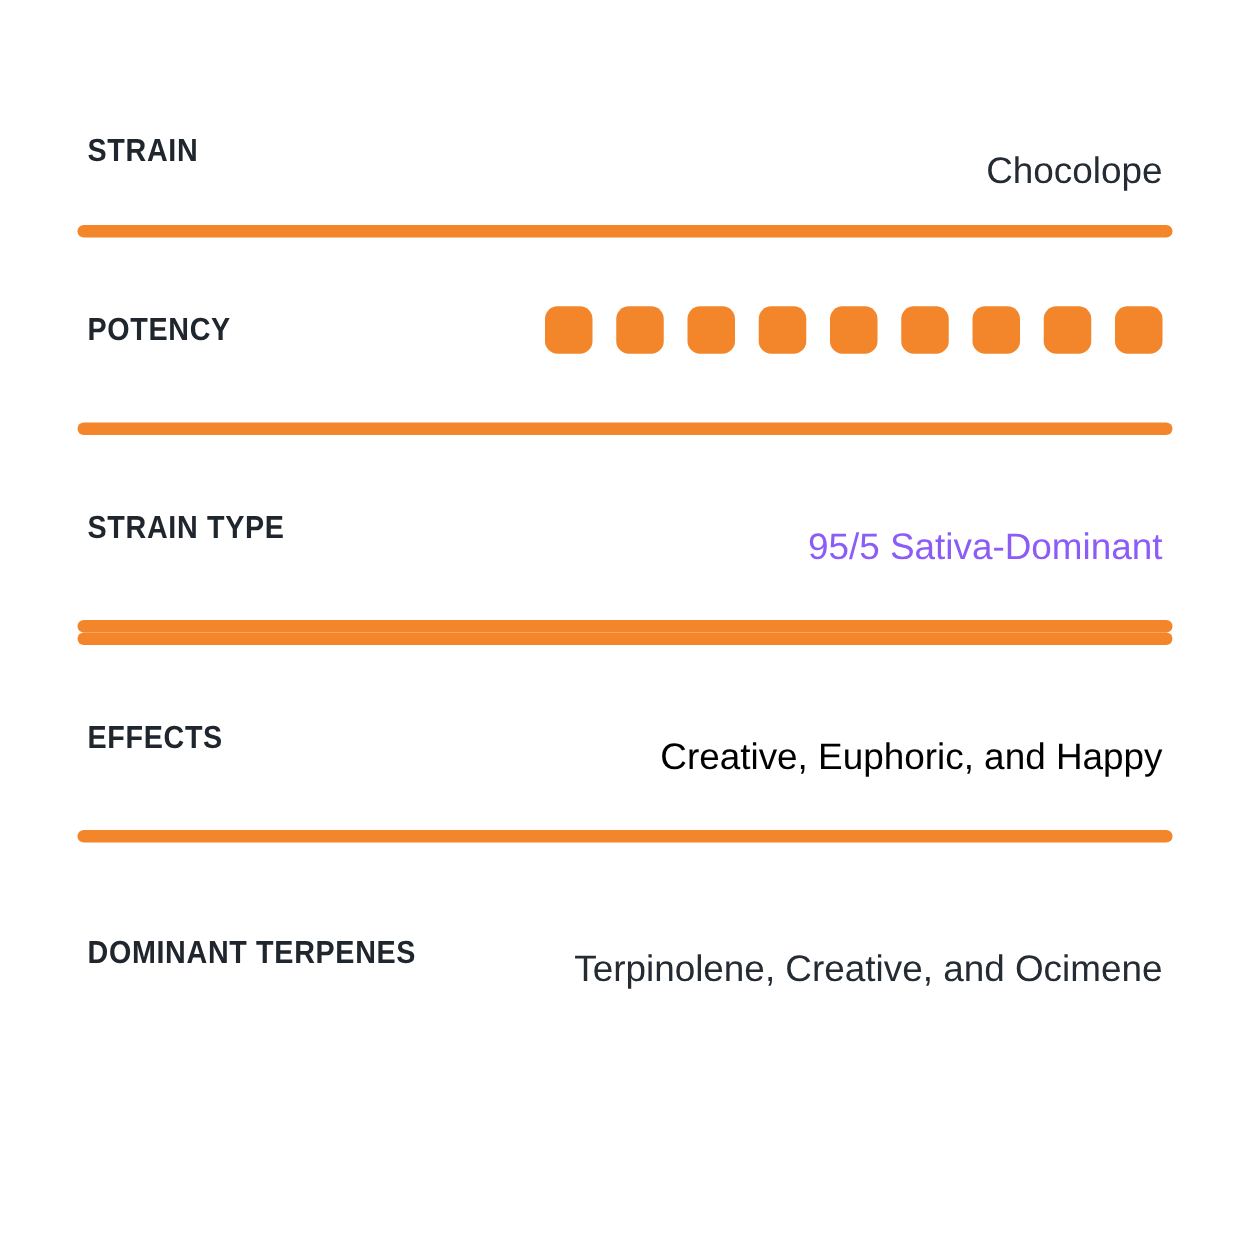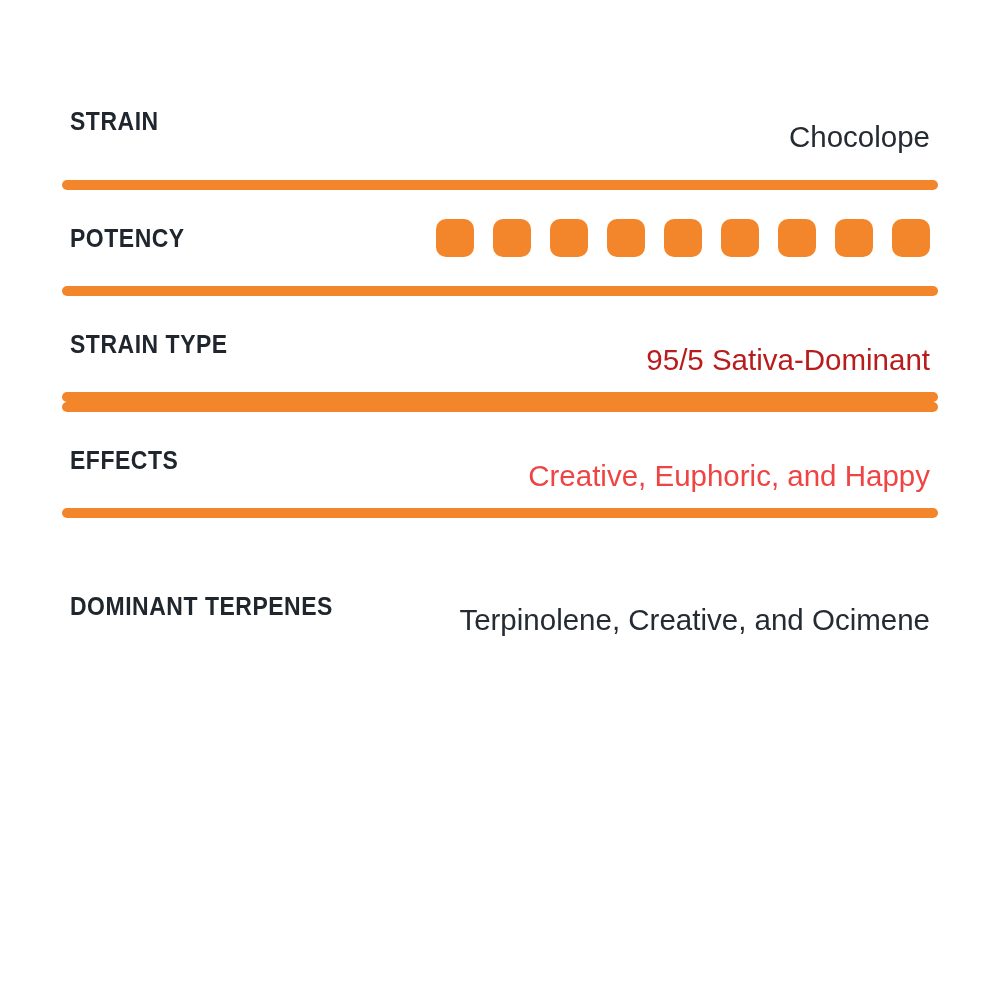--- a/index.html
+++ b/index.html
@@ -83,21 +83,21 @@
   .potency-pip {
     width:38px;
     height:38px;
     border-radius:10px;
     background:#F3862B;
     flex:0 0 auto;
   }
 
   
   .r-h-first  { height:118px; }
-  .r-h        { height:96px; }
+  .r-h        { height:148px; }
   .r-h-last   { height:150px; align-items:center; padding-top:22px; }
   .r-h-last .row-label { margin-top:4px; }
 
   .gap-top   { height:62px; }
 </style>
 </head>
 <body style="background: rgb(255, 255, 255);">
 
 <div id="spec-card">
   <div class="rows">
@@ -123,31 +123,31 @@
         <span class="potency-pip" style="background: rgb(243, 134, 43);"></span>
         <span class="potency-pip" style="background: rgb(243, 134, 43);"></span>
         <span class="potency-pip" style="background: rgb(243, 134, 43);"></span>
       </div>
     </div>
 
     <div class="divider" style="background: rgb(243, 134, 43);"></div>
 
     <div class="spec-row r-h">
       <div class="row-label" style="color: rgb(32, 38, 46);">STRAIN TYPE</div>
-      <div class="row-value" style="color: #b91c1c;">95/5 Sativa-Dominant</div>
+      <div class="row-value" style="color: #8b5cf6;">95/5 Sativa-Dominant</div>
     </div>
 
     <div class="divider" style="background: rgb(243, 134, 43);"></div>
 
 
     <div class="divider" style="background: rgb(243, 134, 43);"></div>
 
     <div class="spec-row r-h">
       <div class="row-label" style="color: rgb(32, 38, 46);">EFFECTS</div>
-      <div class="row-value" style="color: #ef4444;">Creative, Euphoric, and Happy</div>
+      <div class="row-value" style="color: #000000;">Creative, Euphoric, and Happy</div>
     </div>
 
     <div class="divider" style="background: rgb(243, 134, 43);"></div>
 
     <div class="spec-row r-h-last">
       <div class="row-label" style="color: rgb(32, 38, 46);">DOMINANT TERPENES</div>
       <div class="row-value" style="color: rgb(37, 43, 51);">Terpinolene, Creative, and Ocimene</div>
     </div>
 
   </div>

